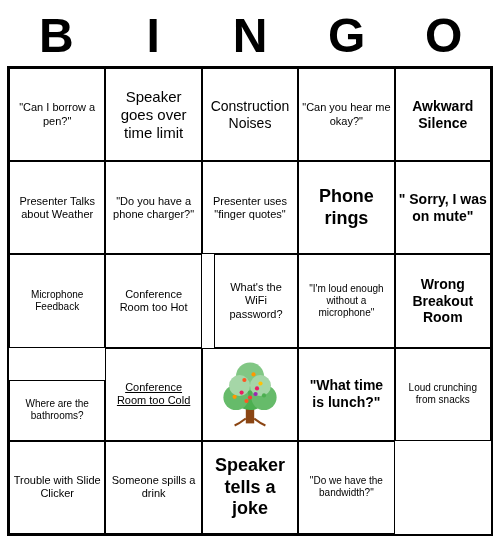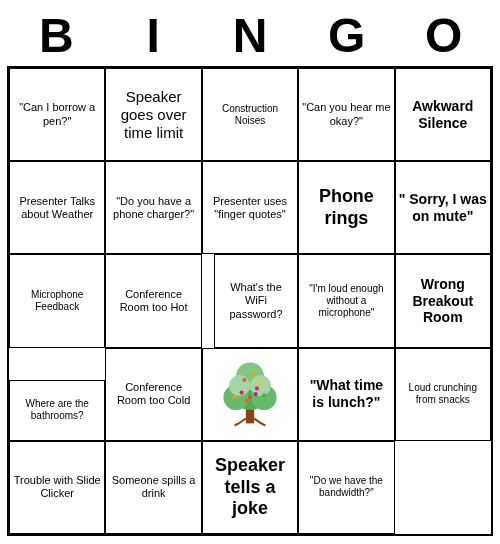--- a/index.html
+++ b/index.html
@@ -76,21 +76,21 @@
   <span>O</span>
 </div>
 
 <div class="bingo-grid" id="bingo-grid">
 <div class="bingo-cell" style="font-size: 11px;">
       <span>"Can I borrow a pen?"</span>
     </div>
     <div class="bingo-cell" style="font-size: 15px;">
       <span>Speaker goes over time limit</span>
     </div>
-    <div class="bingo-cell" style="font-size: 10px;">
+    <div class="bingo-cell" style="font-size: 14px;">
       <span>Construction Noises</span>
     </div>
     <div class="bingo-cell" style="font-size: 11px;">
       <span>"Can you hear me okay?"</span>
     </div>
     <div class="bingo-cell" style="font-size: 14px; font-weight: bold;">
       <span>Awkward Silence</span>
     </div>
     <div class="bingo-cell" style="font-size: 11px;">
       <span>Presenter Talks about Weather</span>
@@ -118,21 +118,21 @@
     </div>
     <div class="bingo-cell" style="font-size: 10px;">
       <span>"I'm loud enough without a microphone"</span>
     </div>
     <div class="bingo-cell" style="font-size: 14px; font-weight: bold;">
       <span>Wrong Breakout Room</span>
     </div>
     <div class="bingo-cell" style="font-size: 10px; margin-top: 32px;">
       <span>Where are the bathrooms?</span>
     </div>
-    <div class="bingo-cell" style="font-size: 11px;">
+    <div class="bingo-cell" style="font-size: 11px; text-decoration: underline;">
       <span>Conference Room too Cold</span>
     </div>
     <div class="bingo-cell">
         <svg class="tree-svg" viewBox="0 0 100 100" xmlns="http://www.w3.org/2000/svg">
 
           <rect x="44" y="70" width="12" height="22" fill="#8B4513"></rect>
 
           <path d="M44 85 Q35 92 28 95" stroke="#8B4513" stroke-width="3" fill="none"></path>
           <path d="M56 85 Q65 92 72 95" stroke="#8B4513" stroke-width="3" fill="none"></path>
 

